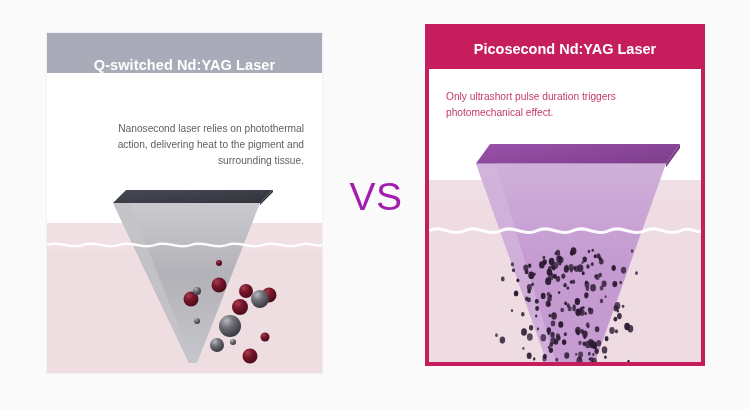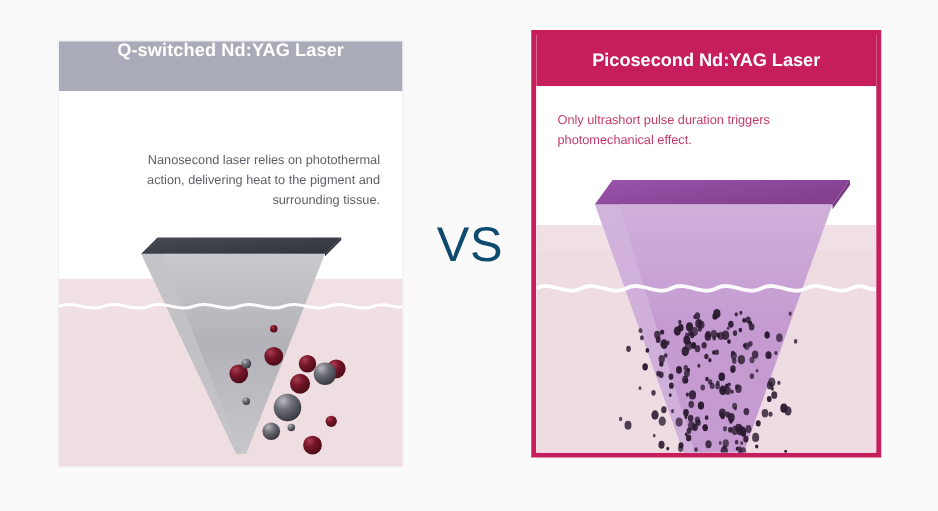--- a/index.html
+++ b/index.html
@@ -36,21 +36,21 @@
     box-shadow: 0 0 0 1px #f0eff1;
   }
 
   .panel-left-header {
     position: absolute;
     left: 0; top: 0;
     width: 275px;
     height: 40px;
     background: #aaabb8;
     display: flex;
-    align-items: flex-start;
+    align-items: flex-end;
     justify-content: center;
   }
 
   .panel-left-header .htitle {
     color: #ffffff;
     font-size: 14.5px;
     font-weight: bold;
     letter-spacing: 0.1px;
   }
 
@@ -169,21 +169,21 @@
     overflow: visible;
   }
 
   
   .vs {
     position: absolute;
     left: 341px;
     top: 177px;
     width: 70px;
     text-align: center;
-    color: #0c4a6e;
+    color: #a21caf;
     font-size: 39px;
     font-weight: normal;
     letter-spacing: 0.5px;
     line-height: 1;
   }
 </style>
 </head>
 <body>
 
 <div id="stage">

